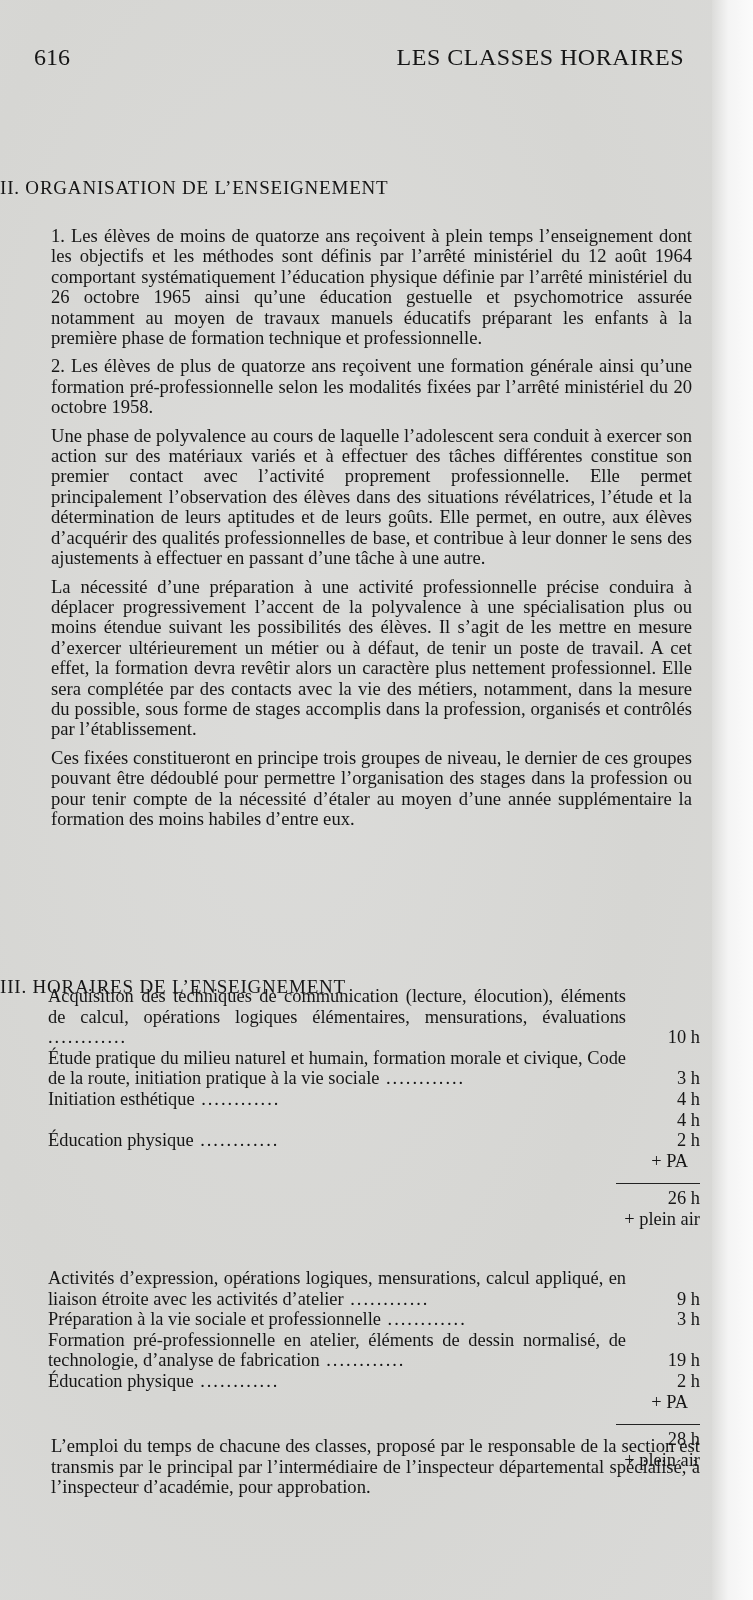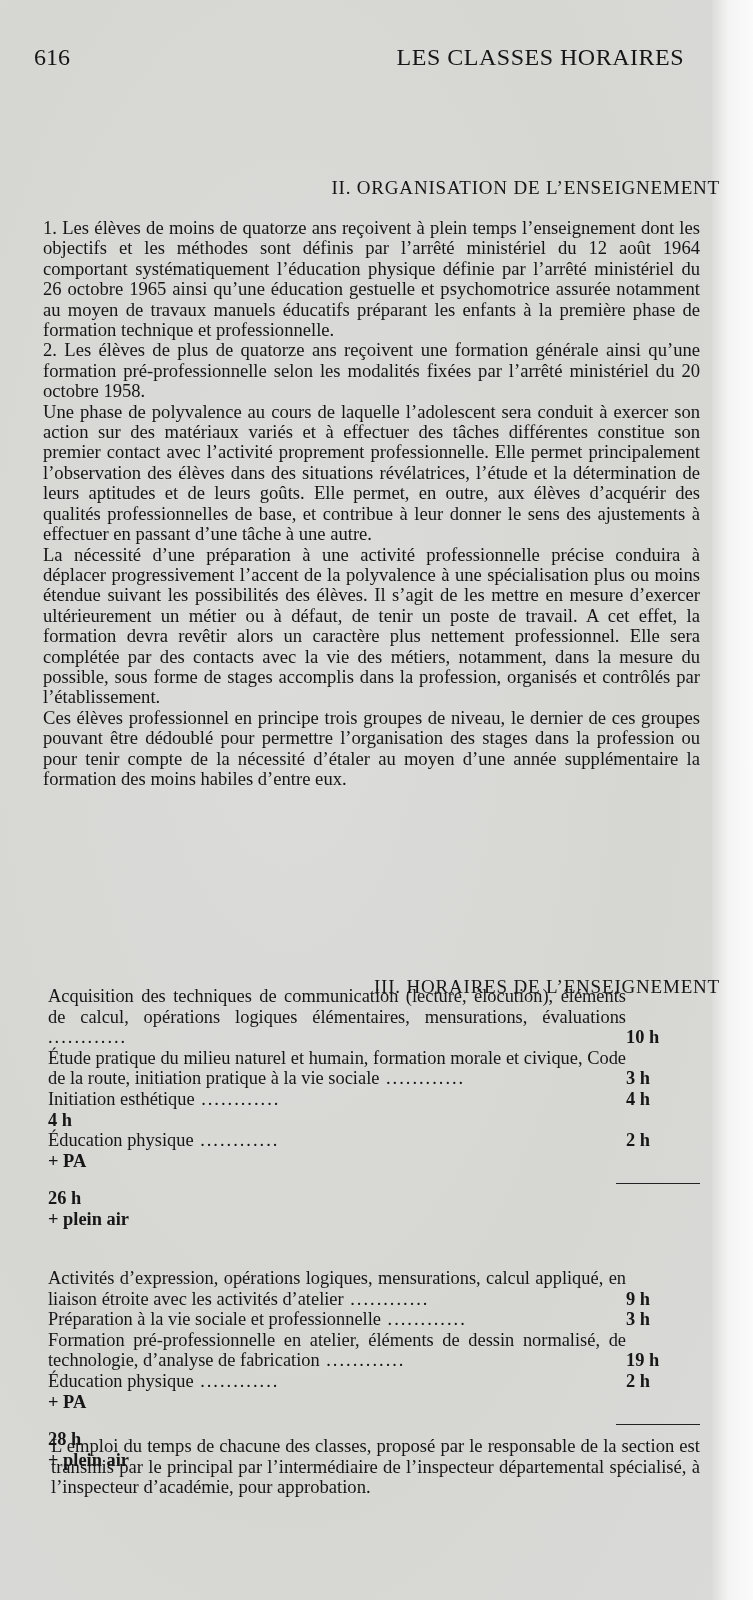--- a/index.html
+++ b/index.html
@@ -18,32 +18,32 @@
     position: absolute; left: 712px; top: 0; width: 41px; height: 1600px;
     background: linear-gradient(to right, #dcdcda, #f4f4f4 40%, #fbfbfb);
   }
   .running-head {
     position: absolute; top: 44px; left: 34px; width: 650px;
     display: flex; justify-content: space-between; align-items: flex-start;
     font-size: 24px;
   }
   .running-head .title { letter-spacing: 0.5px; }
   .sec-title {
-    position: absolute; left: 0; width: 720px; text-align: right;
+    position: absolute; left: 0; width: 720px; text-align: left;
     font-size: 19px; letter-spacing: 0.8px;
   }
   .text {
     position: absolute; left: 43px; width: 657px;
     font-size: 18.6px; line-height: 20.4px; text-align: justify;
   }
-  .text p { margin: 0; }
+  .text p { margin: 8px; }
   .sched { position: absolute; left: 48px; width: 652px; font-size: 18.4px; line-height: 20.6px; }
   .row { display: flex; align-items: flex-end; }
   .row .label { width: 578px; text-align: justify; }
-  .row .val { flex: 1; text-align: left; white-space: nowrap; font-weight: bold; }
+  .row .val { flex: 1; text-align: right; white-space: nowrap; }
   .rule {
     margin-left: 568px; width: 84px; height: 0; border-top: 1.5px solid #222;
     margin-top: 12px; margin-bottom: 4px;
   }
   .footer-text { position: absolute; left: 51px; width: 649px; font-size: 18.6px; line-height: 20.6px; text-align: justify; }
 </style>
 </head>
 <body>
 
 <div class="page"></div>
@@ -54,21 +54,21 @@
   <span class="title">LES CLASSES HORAIRES</span>
 </div>
 
 <div class="sec-title" style="top:177px;">II. ORGANISATION DE L’ENSEIGNEMENT</div>
 
 <div class="text" style="top:218px;">
   <p>1. Les élèves de moins de quatorze ans reçoivent à plein temps l’enseignement dont les objectifs et les méthodes sont définis par l’arrêté ministériel du 12 août 1964 comportant systématiquement l’éducation physique définie par l’arrêté ministériel du 26 octobre 1965 ainsi qu’une éducation gestuelle et psychomotrice assurée notamment au moyen de travaux manuels éducatifs préparant les enfants à la première phase de formation technique et professionnelle.</p>
   <p>2. Les élèves de plus de quatorze ans reçoivent une formation générale ainsi qu’une formation pré-professionnelle selon les modalités fixées par l’arrêté ministériel du 20 octobre 1958.</p>
   <p>Une phase de polyvalence au cours de laquelle l’adolescent sera conduit à exercer son action sur des matériaux variés et à effectuer des tâches différentes constitue son premier contact avec l’activité proprement professionnelle. Elle permet principalement l’observation des élèves dans des situations révélatrices, l’étude et la détermination de leurs aptitudes et de leurs goûts. Elle permet, en outre, aux élèves d’acquérir des qualités professionnelles de base, et contribue à leur donner le sens des ajustements à effectuer en passant d’une tâche à une autre.</p>
   <p>La nécessité d’une préparation à une activité professionnelle précise conduira à déplacer progressivement l’accent de la polyvalence à une spécialisation plus ou moins étendue suivant les possibilités des élèves. Il s’agit de les mettre en mesure d’exercer ultérieurement un métier ou à défaut, de tenir un poste de travail. A cet effet, la formation devra revêtir alors un caractère plus nettement professionnel. Elle sera complétée par des contacts avec la vie des métiers, notamment, dans la mesure du possible, sous forme de stages accomplis dans la profession, organisés et contrôlés par l’établissement.</p>
-  <p>Ces élèves professionnel en principe trois groupes de niveau, le dernier de ces groupes pouvant être dédoublé pour permettre l’organisation des stages dans la profession ou pour tenir compte de la nécessité d’étaler au moyen d’une année supplémentaire la formation des moins habiles d’entre eux.</p>
+  <p>Ces fixées constitueront en principe trois groupes de niveau, le dernier de ces groupes pouvant être dédoublé pour permettre l’organisation des stages dans la profession ou pour tenir compte de la nécessité d’étaler au moyen d’une année supplémentaire la formation des moins habiles d’entre eux.</p>
 </div>
 
 <div class="sec-title" style="top:976px;">III. HORAIRES DE L’ENSEIGNEMENT</div>
 
 <div class="sched" style="top:986px;">
   <div class="row">
     <span class="label">Acquisition des techniques de communication (lecture, élocution), éléments de calcul, opérations logiques élémentaires, mensurations, évaluations<span style="letter-spacing: 2px;"> ............</span></span>
     <span class="val">10 h</span>
   </div>
   <div class="row">

